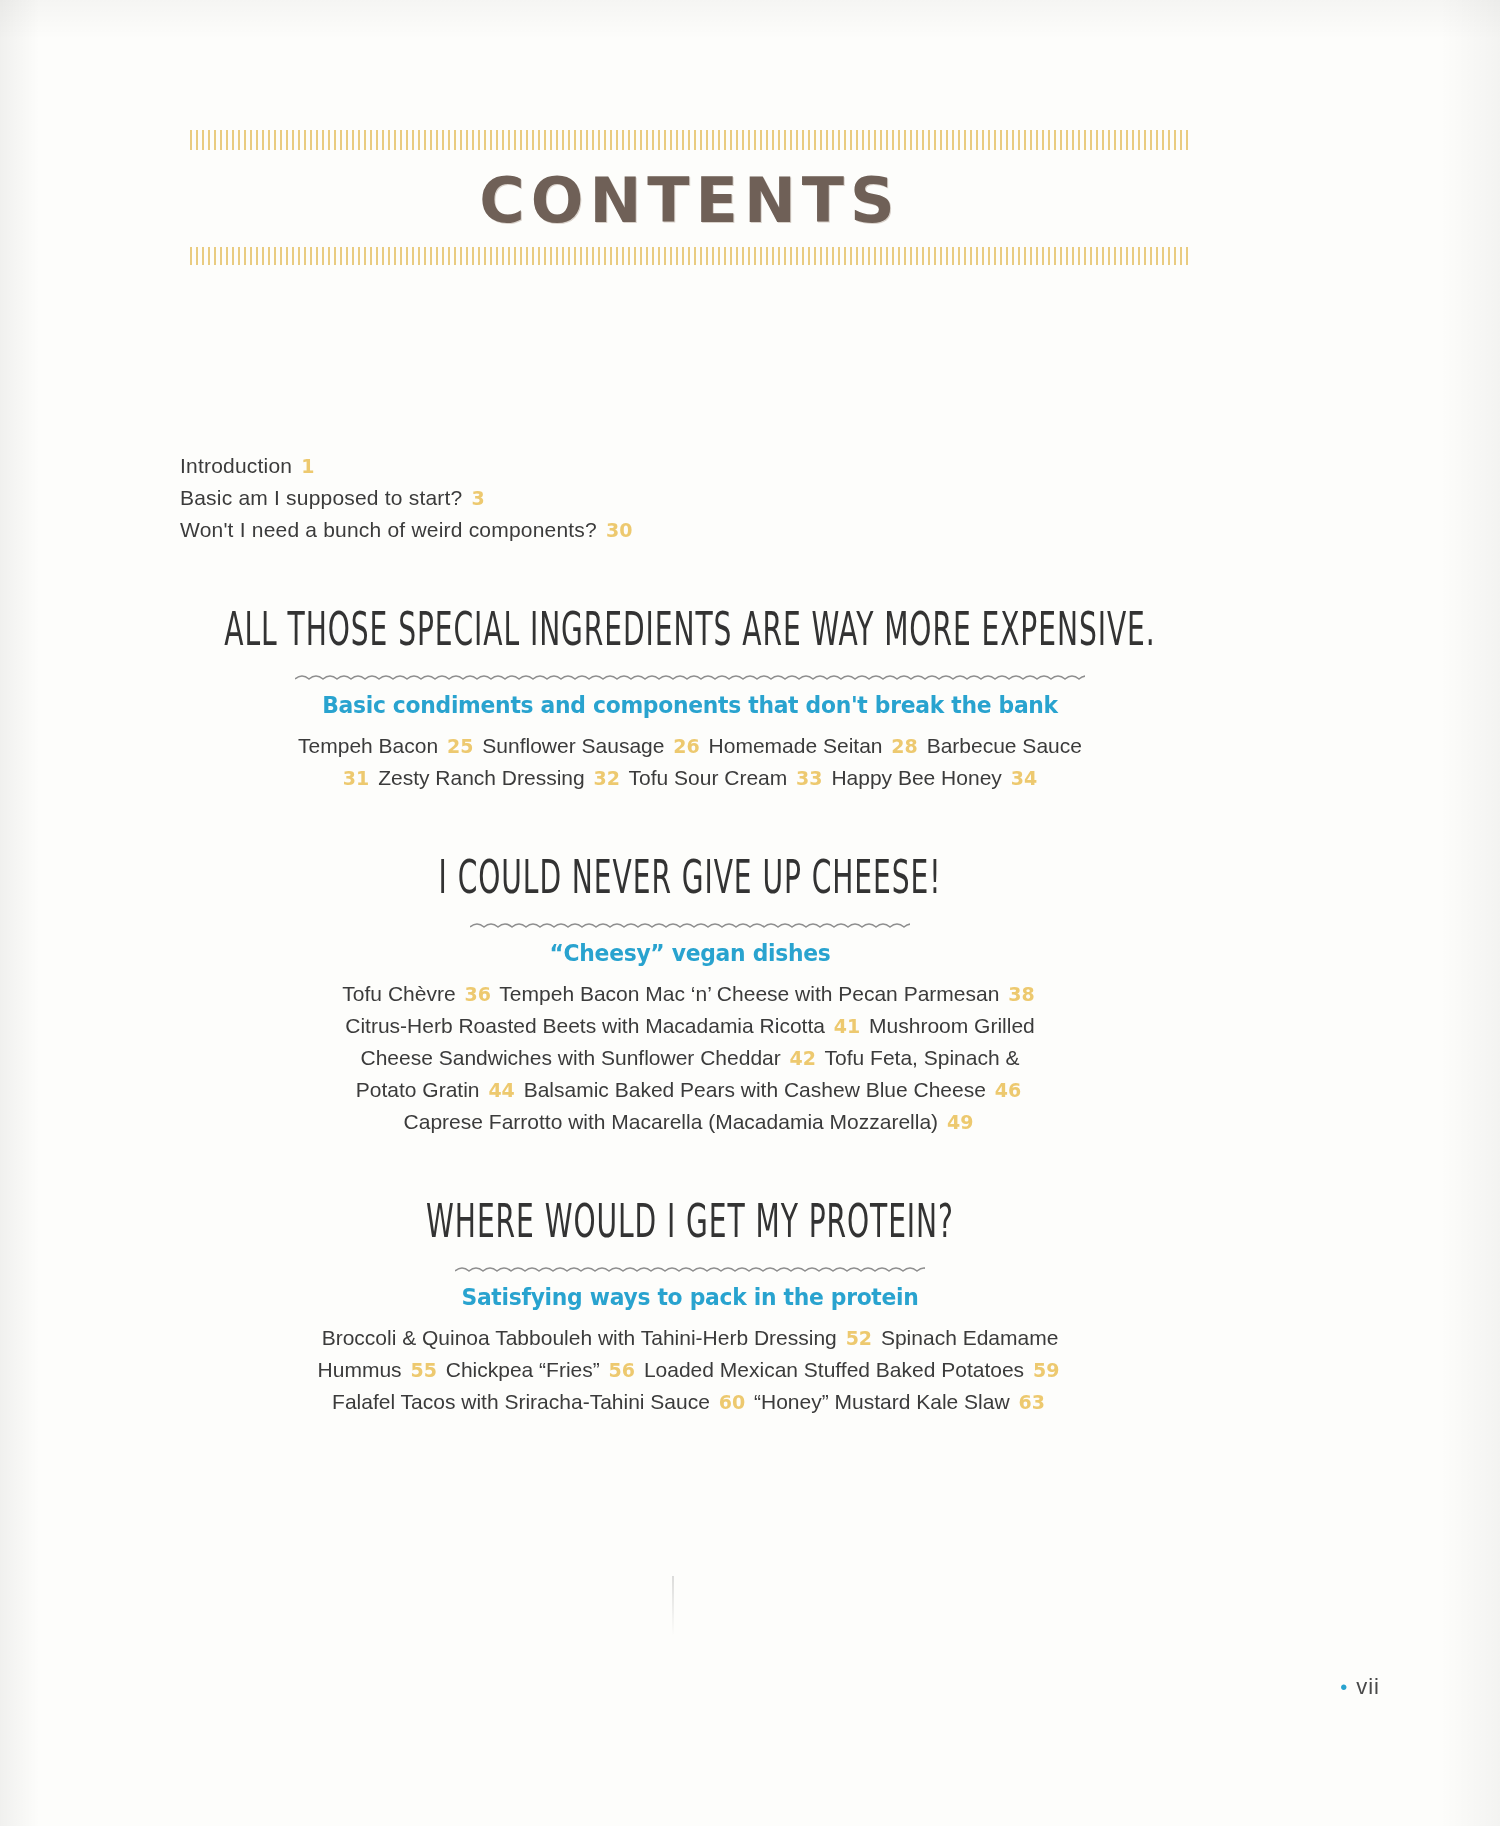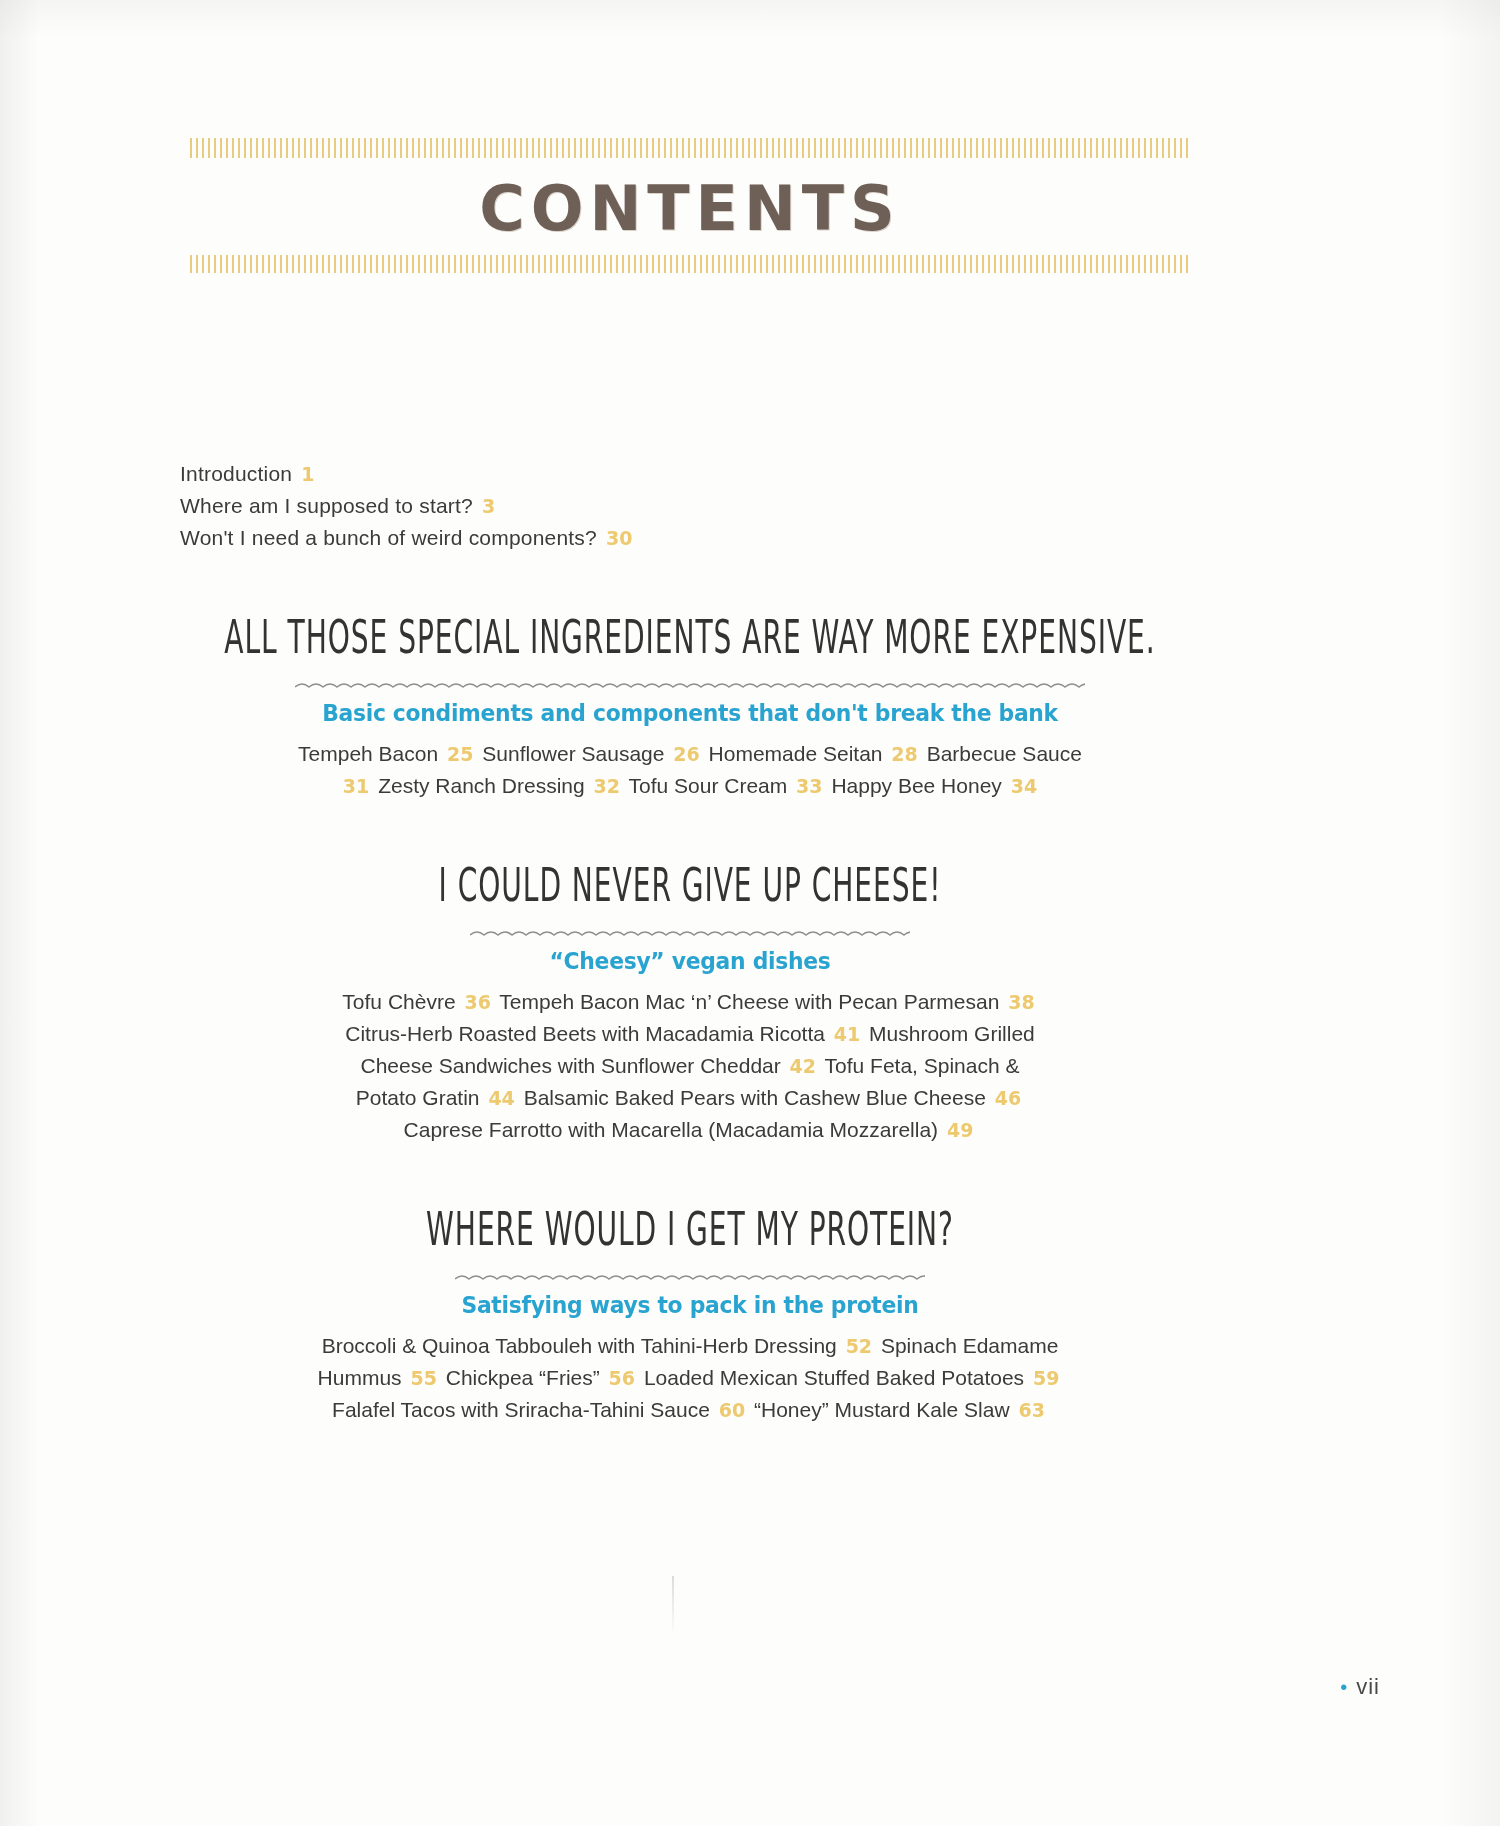--- a/index.html
+++ b/index.html
@@ -27,21 +27,21 @@
     top: 0; left: 0; right: 0; bottom: 0;
     background:
       linear-gradient(to right, rgba(0,0,0,0.05) 0px, rgba(0,0,0,0) 40px),
       linear-gradient(to left, rgba(0,0,0,0.04) 0px, rgba(0,0,0,0) 60px),
       linear-gradient(to bottom, rgba(0,0,0,0.03) 0px, rgba(0,0,0,0) 40px);
     pointer-events: none;
   }
   .content-wrap {
     position: absolute;
     left: 180px;
-    top: 138px;
+    top: 130px;
     width: 1020px;
   }
 
   
   .rule {
     height: 20px;
     width: 1000px;
     margin: 0 auto;
     background-image: repeating-linear-gradient(
       to right,
@@ -157,21 +157,21 @@
   <div class="content-wrap">
 
     <div class="rule"></div>
 
     <div class="contents-title">CONTENTS</div>
 
     <div class="rule second"></div>
 
     <div class="front-matter">
         <div class="line"><span>Introduction</span> <span class="pg">1</span></div>
-        <div class="line"><span>Where am I supposed to start?</span> <span class="pg">3</span></div>
+        <div class="line"><span>Basic am I supposed to start?</span> <span class="pg">3</span></div>
         <div class="line"><span>Won't I need a bunch of weird components?</span> <span class="pg">30</span></div>
       </div>
 
     <div id="sections-host">
         <div class="section">
           <div class="section-title">ALL THOSE SPECIAL INGREDIENTS ARE WAY MORE EXPENSIVE.</div>
           <svg class="squiggle" width="790" height="12" viewBox="0 0 790 12">
             <path d="M 0 7 q 7 -6 14 0 q 7 -6 14 0 q 7 -6 14 0 q 7 -6 14 0 q 7 -6 14 0 q 7 -6 14 0 q 7 -6 14 0 q 7 -6 14 0 q 7 -6 14 0 q 7 -6 14 0 q 7 -6 14 0 q 7 -6 14 0 q 7 -6 14 0 q 7 -6 14 0 q 7 -6 14 0 q 7 -6 14 0 q 7 -6 14 0 q 7 -6 14 0 q 7 -6 14 0 q 7 -6 14 0 q 7 -6 14 0 q 7 -6 14 0 q 7 -6 14 0 q 7 -6 14 0 q 7 -6 14 0 q 7 -6 14 0 q 7 -6 14 0 q 7 -6 14 0 q 7 -6 14 0 q 7 -6 14 0 q 7 -6 14 0 q 7 -6 14 0 q 7 -6 14 0 q 7 -6 14 0 q 7 -6 14 0 q 7 -6 14 0 q 7 -6 14 0 q 7 -6 14 0 q 7 -6 14 0 q 7 -6 14 0 q 7 -6 14 0 q 7 -6 14 0 q 7 -6 14 0 q 7 -6 14 0 q 7 -6 14 0 q 7 -6 14 0 q 7 -6 14 0 q 7 -6 14 0 q 7 -6 14 0 q 7 -6 14 0 q 7 -6 14 0 q 7 -6 14 0 q 7 -6 14 0 q 7 -6 14 0 q 7 -6 14 0 q 7 -6 14 0 q 7 -6 14 0" fill="none" stroke="#8e8e8e" stroke-width="1.6"></path>
           </svg>
           <div class="section-sub">Basic condiments and components that don't break the bank</div>

